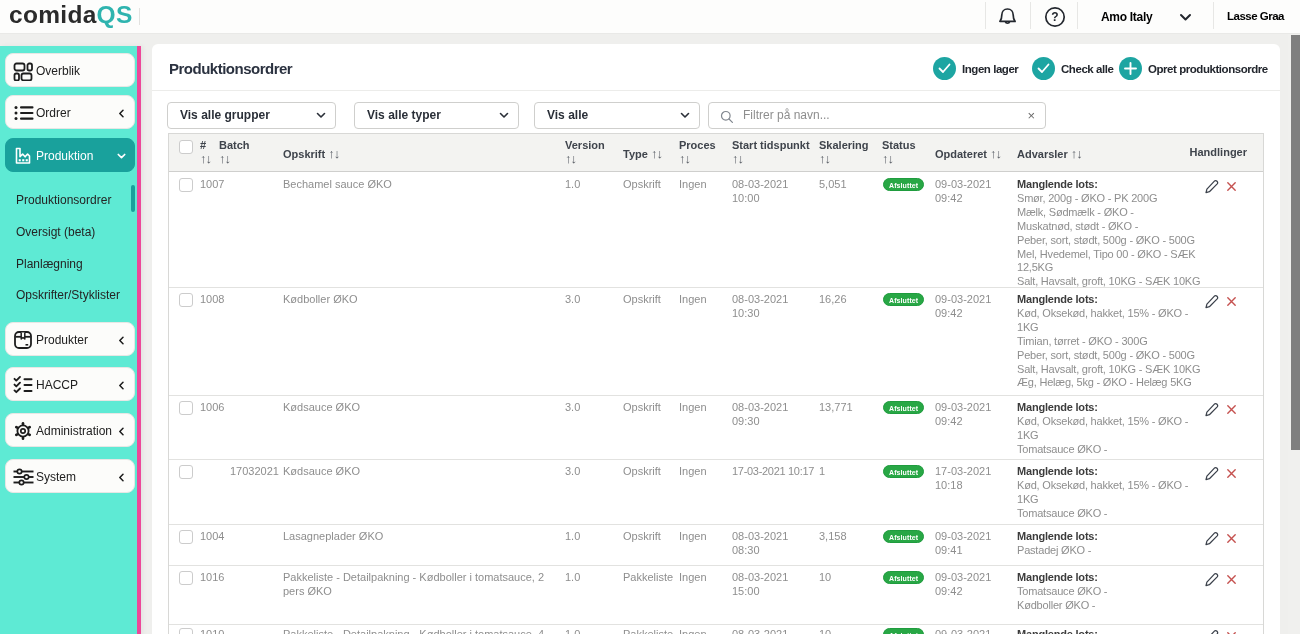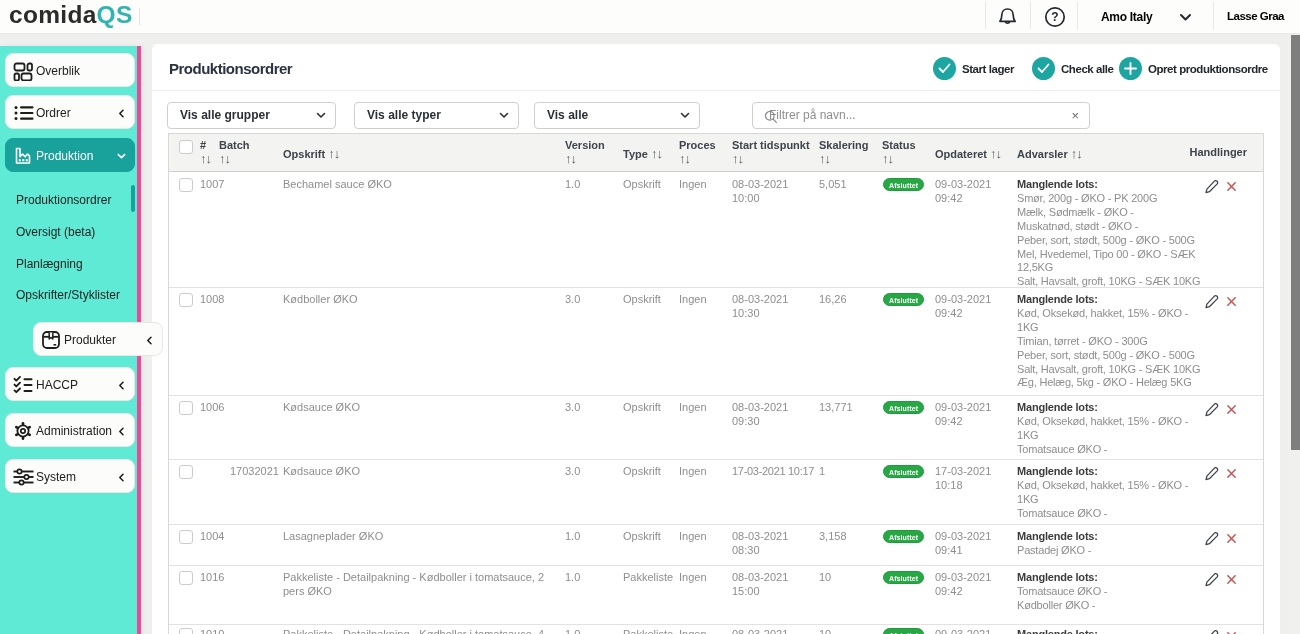--- a/index.html
+++ b/index.html
@@ -111,21 +111,21 @@
     <div class="lbl">Produktion</div>
     <svg class="abs" style="right:8px;top:14px;" width="9" height="7" viewBox="0 0 9 7">
       <path d="M1.3 1.5 L4.5 4.7 L7.7 1.5" fill="none" stroke="#fff" stroke-width="1.7" stroke-linecap="round" stroke-linejoin="round"></path>
     </svg>
   </div>
   <div class="smenu" style="top:147px;">Produktionsordrer</div>
   <div id="subbar"></div>
   <div class="smenu" style="top:179px;">Oversigt (beta)</div>
   <div class="smenu" style="top:211px;">Planlægning</div>
   <div class="smenu" style="top:242px;">Opskrifter/Styklister</div>
-  <div class="mcard" style="top:276px;margin-left:28px;">
+  <div class="mcard" style="top:276px;">
     <svg class="ic" width="20" height="20" viewBox="0 0 20 20">
       <rect x="2" y="2" width="16" height="16" rx="4" fill="none" stroke="#1d1d1d" stroke-width="1.8"></rect>
       <path d="M2.5 6.8 L17.5 6.8" stroke="#1d1d1d" stroke-width="1.8"></path>
       <path d="M8.2 2.5 L8.2 9 L10 7.5 L11.8 9 L11.8 2.5" fill="#fbfbf9" stroke="#1d1d1d" stroke-width="1.5" stroke-linejoin="round"></path>
       <path d="M12.5 14.8 L15.2 14.8" stroke="#1d1d1d" stroke-width="1.6"></path>
     </svg>
     <div class="lbl">Produkter</div>
     <svg class="abs" style="right:10px;top:13px;" width="6" height="9" viewBox="0 0 6 9">
         <path d="M5 1.2 L1.8 4.5 L5 7.8" fill="none" stroke="#1d1d1d" stroke-width="1.5" stroke-linecap="round" stroke-linejoin="round"></path>
       </svg>
@@ -178,21 +178,21 @@
   </div>
 </div>
 
 <div id="panel">
   <div id="h1">Produktionsordrer</div>
   <div class="cbtn" style="left:781px;">
       <div class="cir"></div>
     <svg class="abs" style="left:5px;top:6px;" width="13" height="11" viewBox="0 0 13 11">
         <path d="M1.5 5.5 L5 9 L11.5 1.5" fill="none" stroke="#fff" stroke-width="1.8" stroke-linecap="round" stroke-linejoin="round"></path>
       </svg>
-    <div class="btxt">Start lager</div>
+    <div class="btxt">Ingen lager</div>
     </div>
   <div class="cbtn" style="left:880px;">
       <div class="cir"></div>
     <svg class="abs" style="left:5px;top:6px;" width="13" height="11" viewBox="0 0 13 11">
         <path d="M1.5 5.5 L5 9 L11.5 1.5" fill="none" stroke="#fff" stroke-width="1.8" stroke-linecap="round" stroke-linejoin="round"></path>
       </svg>
     <div class="btxt">Check alle</div>
     </div>
   <div class="cbtn" style="left:967px;">
       <div class="cir"></div>
@@ -208,21 +208,21 @@
         <path d="M1.5 1.5 L5 5 L8.5 1.5" fill="none" stroke="#2a2f38" stroke-width="1.6" stroke-linecap="round" stroke-linejoin="round"></path>
       </svg></div>
   <div class="sel" style="left:202px; width:165px;">Vis alle typer
     <svg width="10" height="7" viewBox="0 0 10 7">
         <path d="M1.5 1.5 L5 5 L8.5 1.5" fill="none" stroke="#2a2f38" stroke-width="1.6" stroke-linecap="round" stroke-linejoin="round"></path>
       </svg></div>
   <div class="sel" style="left:382px; width:166px;">Vis alle
     <svg width="10" height="7" viewBox="0 0 10 7">
         <path d="M1.5 1.5 L5 5 L8.5 1.5" fill="none" stroke="#2a2f38" stroke-width="1.6" stroke-linecap="round" stroke-linejoin="round"></path>
       </svg></div>
-  <div class="sel" style="left:600px; width:338px; padding-left:16px; font-weight:normal; color:#8e8e8e;">Filtrer på navn...
+  <div class="sel" style="left:556px; width:338px; padding-left:34px; font-weight:normal; color:#8e8e8e;">Filtrer på navn...
     <svg class="abs" style="left:11px;top:7px;" width="14" height="14" viewBox="0 0 14 14">
         <circle cx="5.8" cy="5.8" r="4.3" fill="none" stroke="#81878f" stroke-width="1.2"></circle>
         <path d="M9 9 L12.4 12.4" stroke="#81878f" stroke-width="1.2" stroke-linecap="round"></path>
       </svg>
     <span class="abs" style="right:10px;top:0px;color:#6a6a6a;font-size:13px;font-weight:normal;">×</span></div>
 
   <div id="tbl">
     <div id="thead">
       <div class="cb" style="left:10px;top:6px;"></div>
       <div class="th" style="left:31px;top:5px;">#<br><span class="arr">↑↓</span></div>

